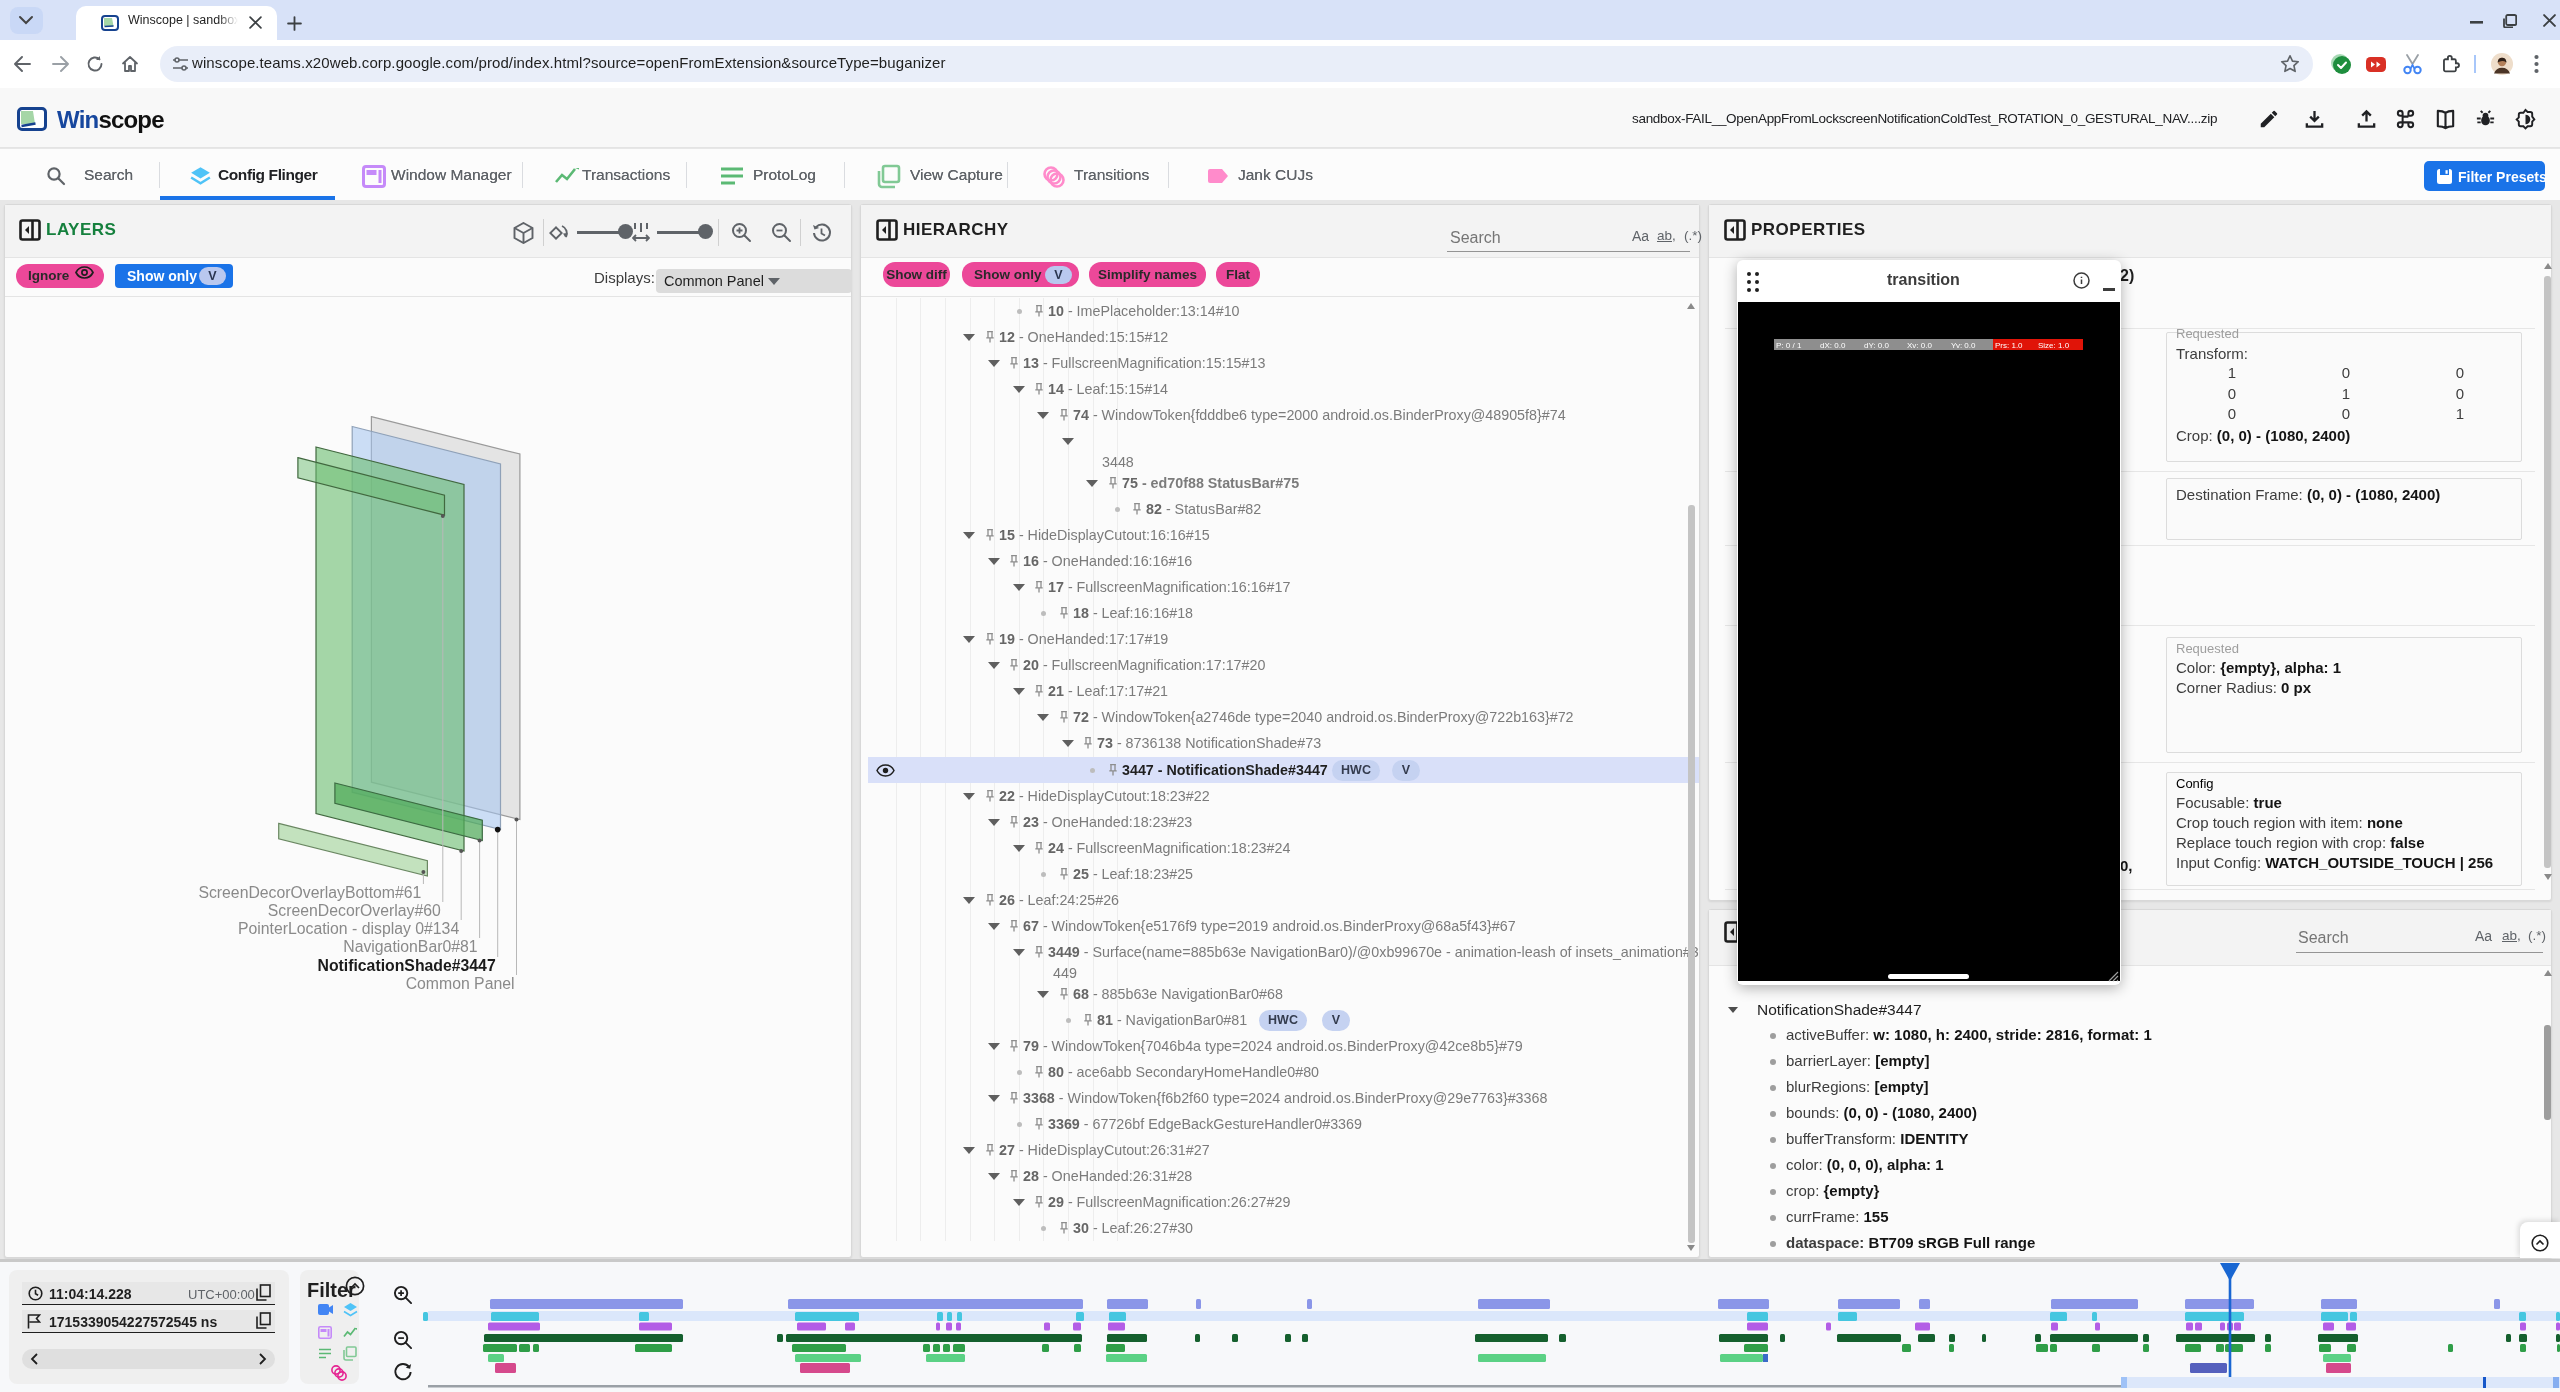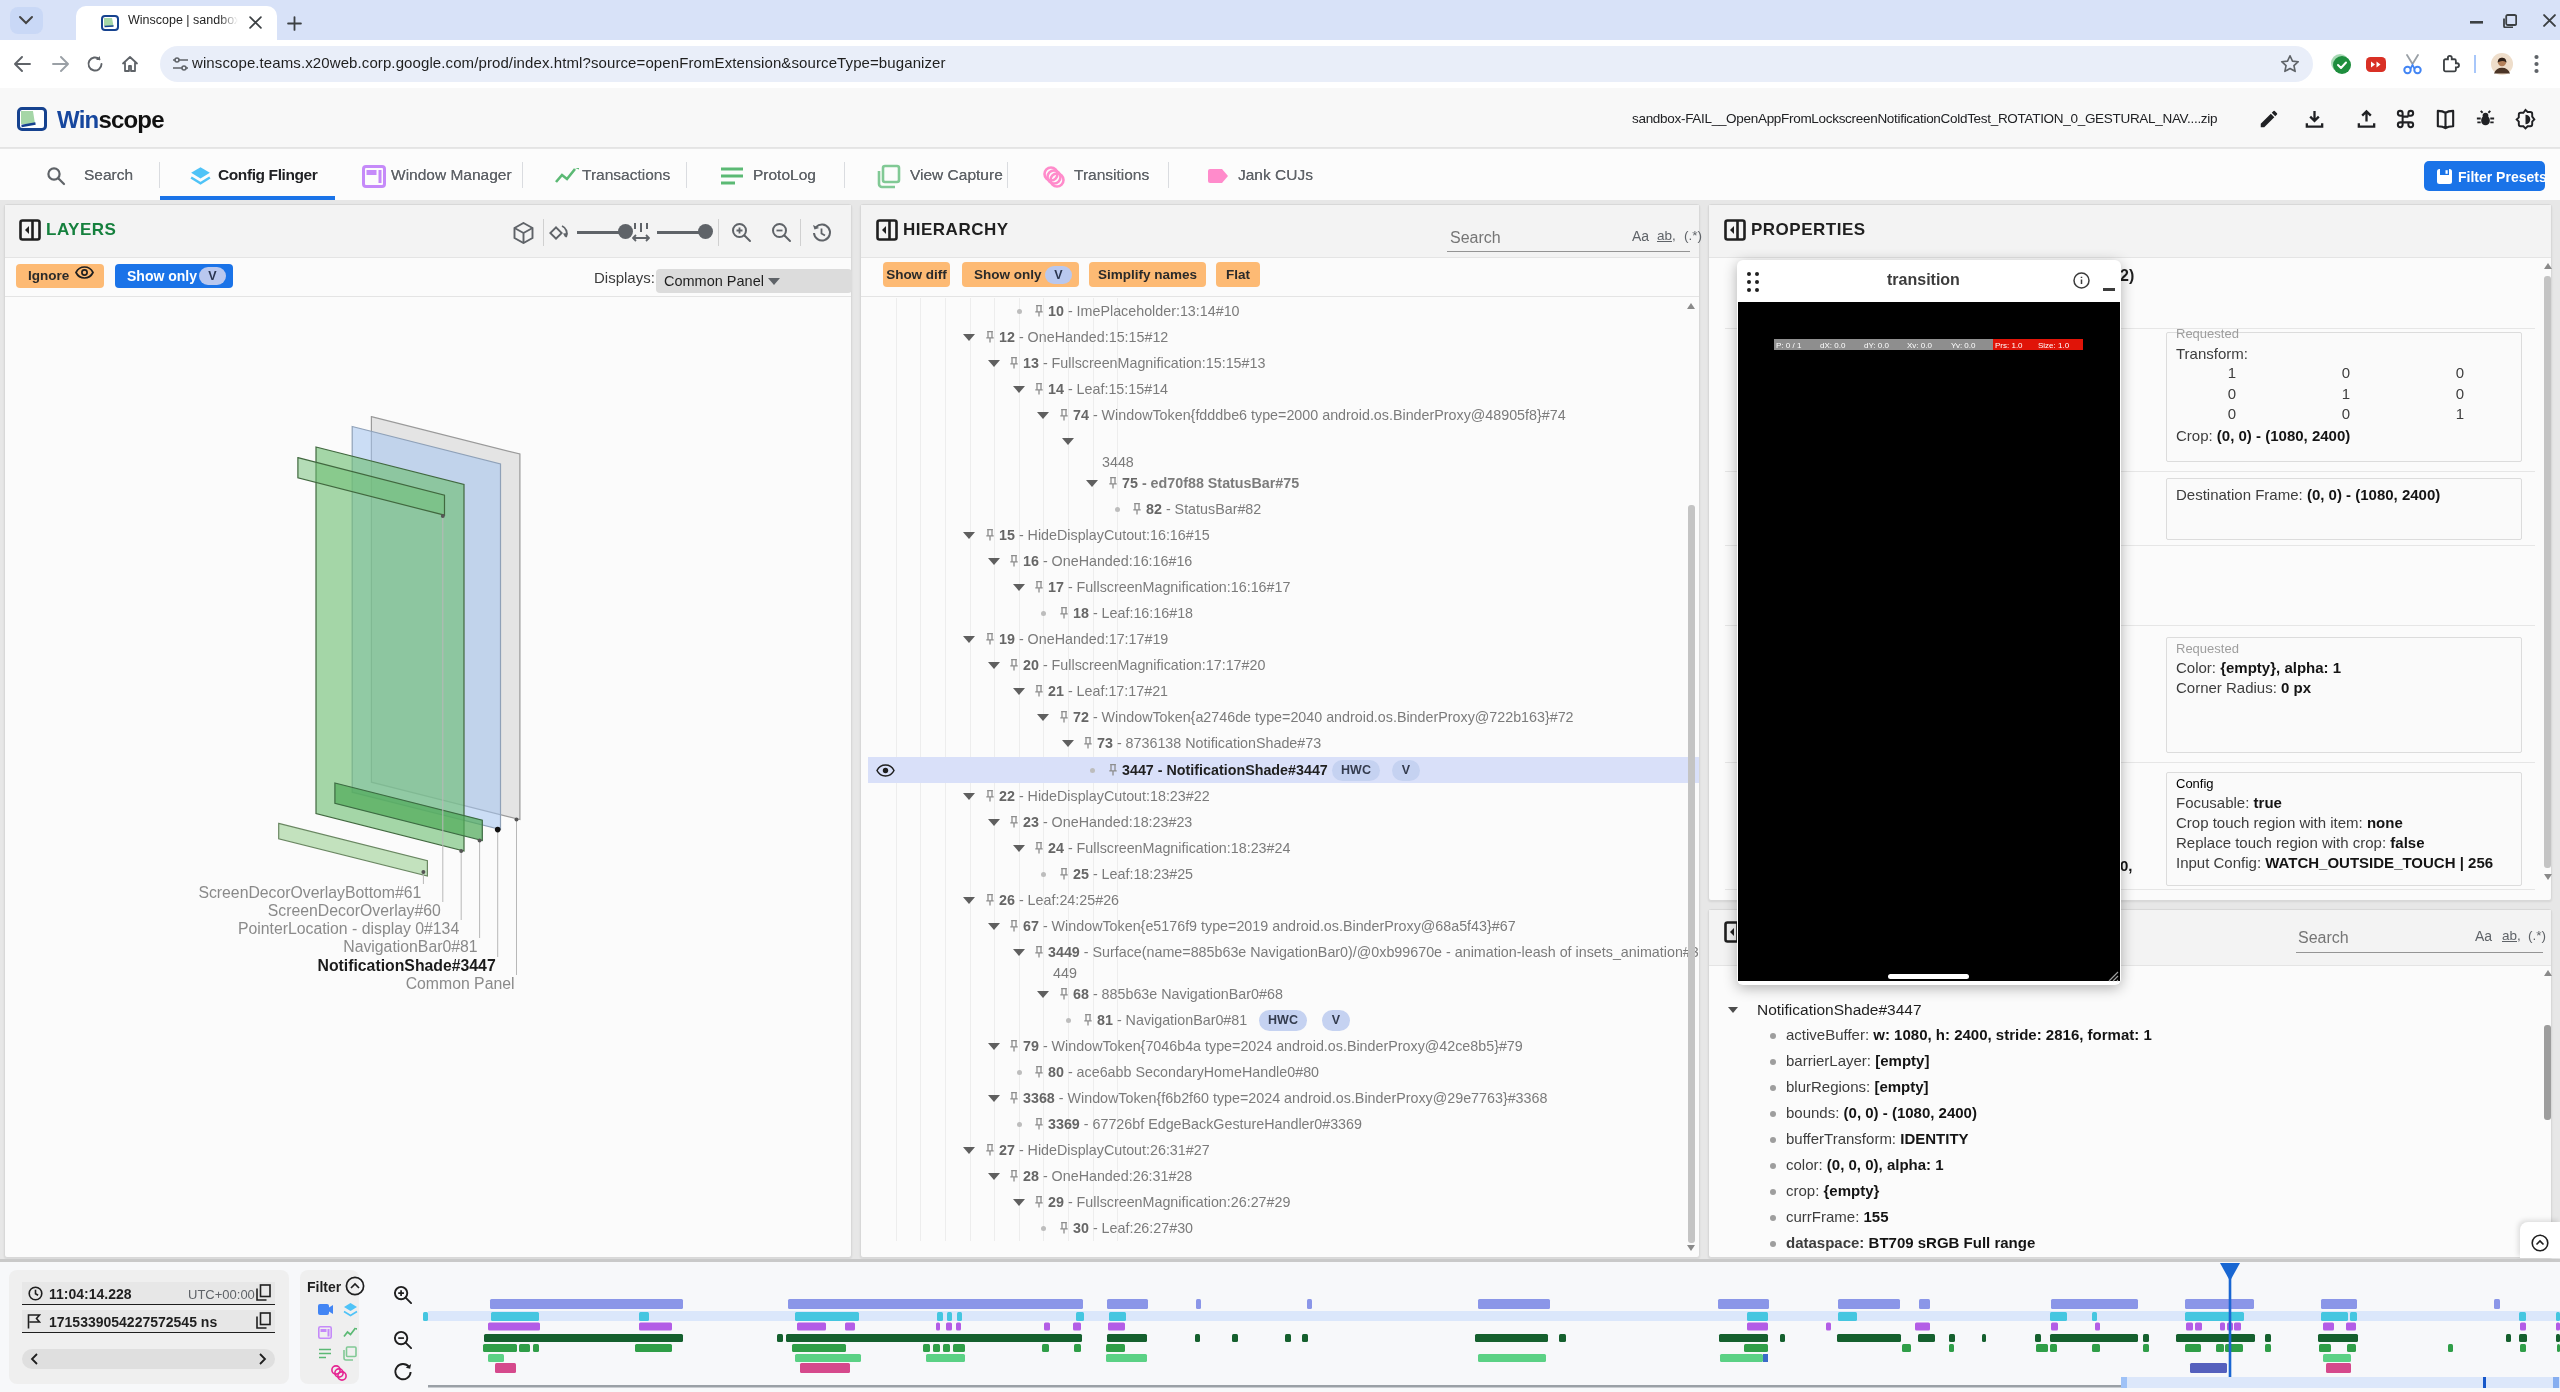--- a/index.html
+++ b/index.html
@@ -1,21 +1,21 @@
 <!DOCTYPE html>
 <html><head><meta charset="utf-8"><title>Winscope</title>
 <style>
 *{margin:0;padding:0;box-sizing:border-box}
 html,body{width:2560px;height:1392px;overflow:hidden}
 body{font-family:"Liberation Sans",sans-serif;position:relative;background:#e7e7e7}
 .abs{position:absolute}
 .nw{white-space:nowrap}
 .card{background:#fbfbfb;border:1px solid #d8d8d8;border-radius:3px;box-shadow:0 1px 2px rgba(0,0,0,.08)}
 .phead{background:#f3f3f3;border-bottom:1px solid #e4e4e4}
-.chipbtn{background:#fdba74;border-radius:4px;font-size:13.5px;font-weight:700;color:#2a2a2a;text-align:center}
+.chipbtn{background:#ec4899;border-radius:12px;font-size:13.5px;font-weight:700;color:#2a2a2a;text-align:center}
 .vchip{background:#b9c8ef;border-radius:9px;font-size:12.5px;font-weight:700;color:#2a3550;text-align:center}
 .trow{height:26px;line-height:26px;font-size:14.3px;color:#7b7b7b}
 .hwc{height:21px;line-height:21px;border-radius:10.5px;background:#c5d2f1;color:#343c4e;font-size:12.5px;font-weight:700;text-align:center}
 .sb{width:7px;border-radius:3px;background:#c4c4c4}
 </style>
 </head><body>
 <div class="abs" style="left:0px;top:0px;width:2560px;height:40px;background:#d8e2f8"></div>
 <div class="abs" style="left:10px;top:7px;width:33px;height:27px;background:#c9d8f6;border-radius:8px"></div>
 <svg class="abs" style="left:18px;top:14px" width="16" height="12" viewBox="0 0 16 12">
     <path d="M2 3l6 6 6-6" stroke="#444" stroke-width="2" fill="none" stroke-linecap="round"></path>
@@ -616,21 +616,21 @@
       <path d="M10.5 16H1V4.5" fill="none" stroke="#1f1f1f" stroke-width="1.6"></path>
     </svg>
 <div class="abs" style="left:22px;top:87px;width:253px;height:20px;background:#dfdfdf;border-radius:10px"></div>
 <svg class="abs" style="left:30px;top:91px" width="8" height="12" viewBox="0 0 8 12">
       <path d="M7 1L2 6l5 5" fill="none" stroke="#1f1f1f" stroke-width="1.8"></path>
     </svg>
 <svg class="abs" style="left:259px;top:91px" width="8" height="12" viewBox="0 0 8 12">
       <path d="M1 1l5 5-5 5" fill="none" stroke="#1f1f1f" stroke-width="1.8"></path>
     </svg>
 <div class="abs" style="left:300px;top:8px;width:59px;height:114px;background:#efefef;border-radius:8px"></div>
-<div class="abs nw" style="left:307px;top:17px;font-size:14px;color:#1f1f1f;font-weight:700;">Filter</div>
+<div class="abs nw" style="left:307px;top:17px;font-size:20px;color:#1f1f1f;font-weight:700;">Filter</div>
 <svg class="abs" style="left:345px;top:14px" width="20" height="20" viewBox="0 0 20 20">
       <circle cx="10" cy="10" r="8.6" fill="none" stroke="#1f1f1f" stroke-width="1.7"></circle>
       <path d="M6 12l4-4 4 4" fill="none" stroke="#1f1f1f" stroke-width="1.7"></path>
     </svg>
 <svg class="abs" style="left:318px;top:42px" width="15" height="11" viewBox="0 0 15 11">
       <rect x="0" y="0" width="11" height="11" rx="2" fill="#4285f4"></rect>
       <path d="M11 3.5L15 1v9l-4-2.5z" fill="#4285f4"></path>
     </svg>
 <svg class="abs" style="left:343px;top:40px" width="15" height="15" viewBox="0 0 15 15">
       <path d="M7.5 1l6.5 4-6.5 4L1 5z" fill="#4fc3f7"></path>

